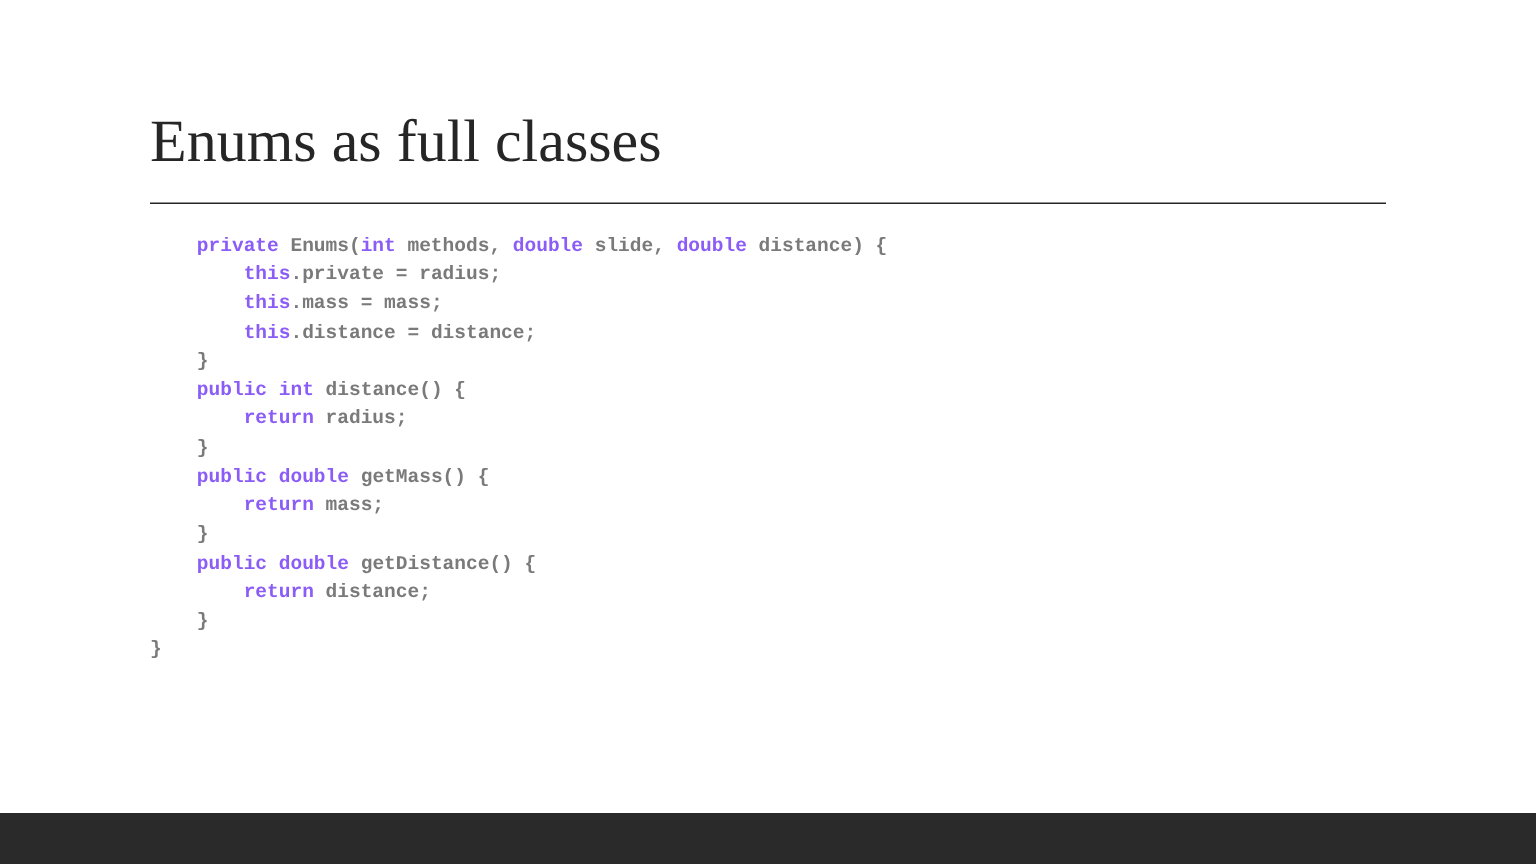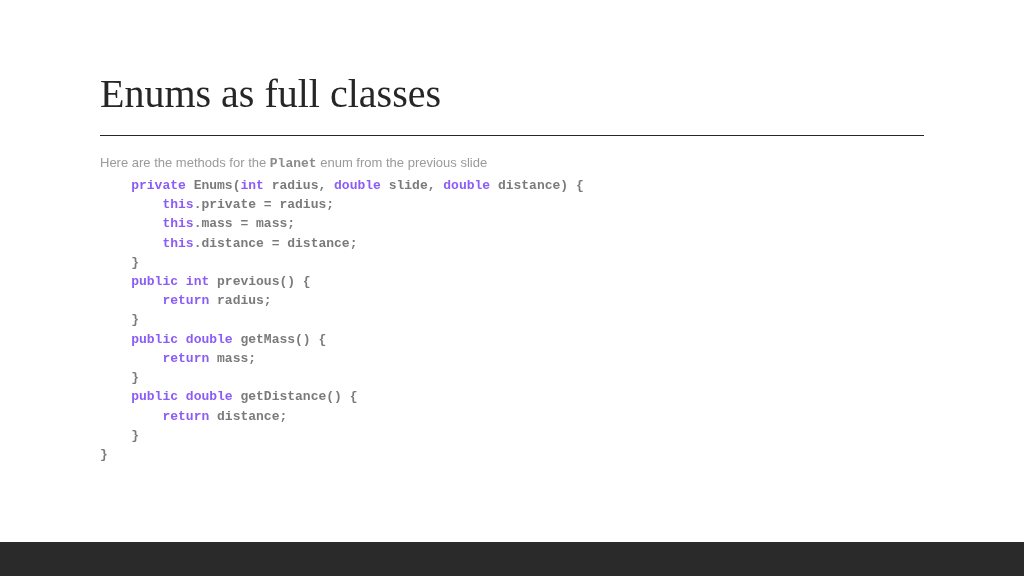--- a/index.html
+++ b/index.html
@@ -42,29 +42,26 @@
     background: #2a2a2a;
   }
 </style>
 </head>
 <body>
 
 <div class="slide">
   <h1 class="title">Enums as full classes</h1>
   <hr class="rule">
   <div class="body">
-    <div class="intro">
-      <span>Here are the methods for the </span><span class="strong">Planet</span><span> enum from the previous slide</span>
-    </div>
-    <div class="code"><span>    </span><span class="kw">private</span><span> Enums(</span><span class="kw">int</span><span> radius, </span><span class="kw">double</span><span> slide, </span><span class="kw">double</span><span> distance) {</span>
+    <div class="code"><span>    </span><span class="kw">private</span><span> Enums(</span><span class="kw">int</span><span> methods, </span><span class="kw">double</span><span> slide, </span><span class="kw">double</span><span> distance) {</span>
 <span>        </span><span class="kw">this</span><span>.private = radius;</span>
 <span>        </span><span class="kw">this</span><span>.mass = mass;</span>
 <span>        </span><span class="kw">this</span><span>.distance = distance;</span>
 <span>    }</span>
-<span>    </span><span class="kw">public</span><span> </span><span class="kw">int</span><span> previous() {</span>
+<span>    </span><span class="kw">public</span><span> </span><span class="kw">int</span><span> distance() {</span>
 <span>        </span><span class="kw">return</span><span> radius;</span>
 <span>    }</span>
 <span>    </span><span class="kw">public</span><span> </span><span class="kw">double</span><span> getMass() {</span>
 <span>        </span><span class="kw">return</span><span> mass;</span>
 <span>    }</span>
 <span>    </span><span class="kw">public</span><span> </span><span class="kw">double</span><span> getDistance() {</span>
 <span>        </span><span class="kw">return</span><span> distance;</span>
 <span>    }</span>
 <span>}</span></div>
   </div>

